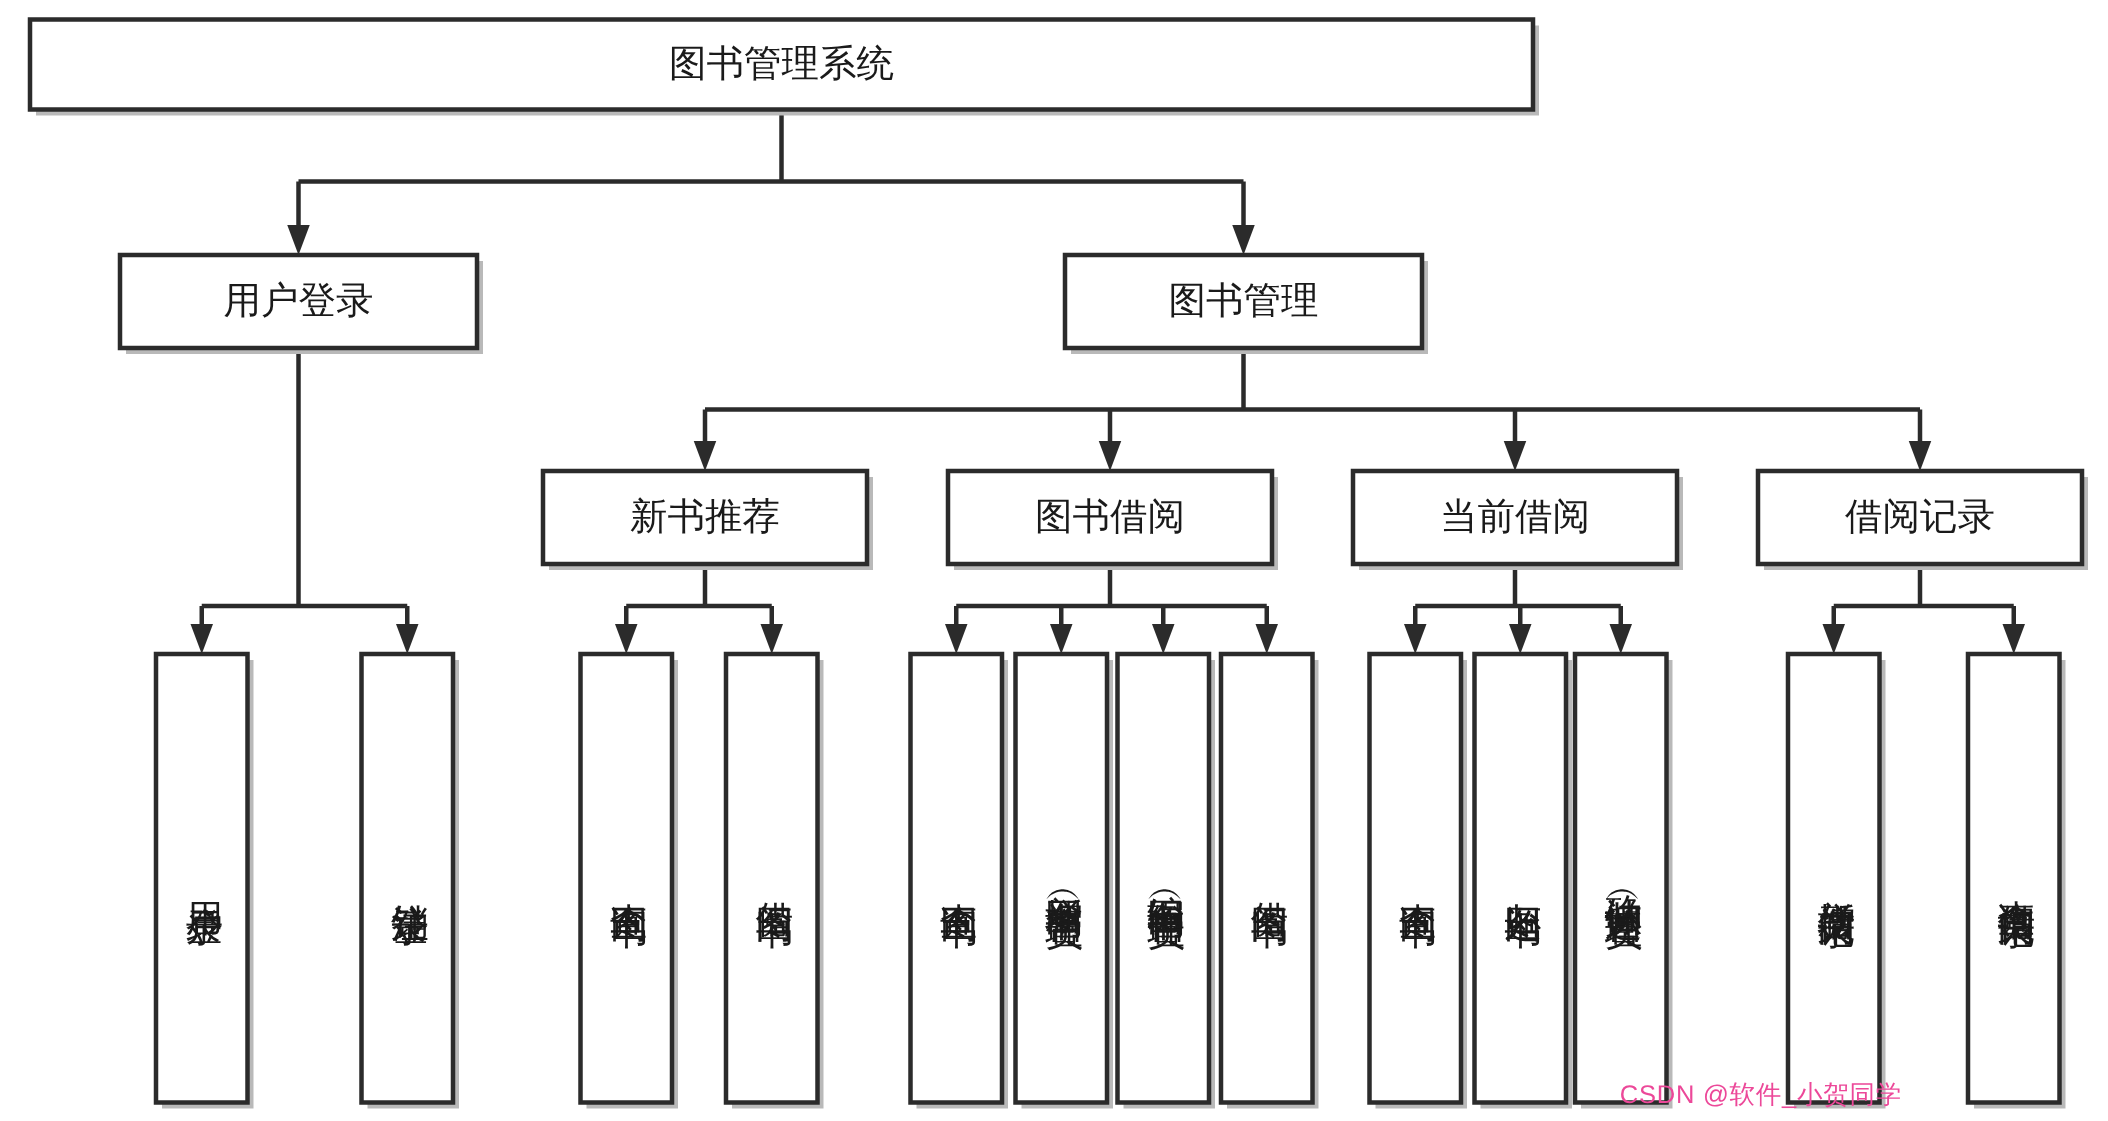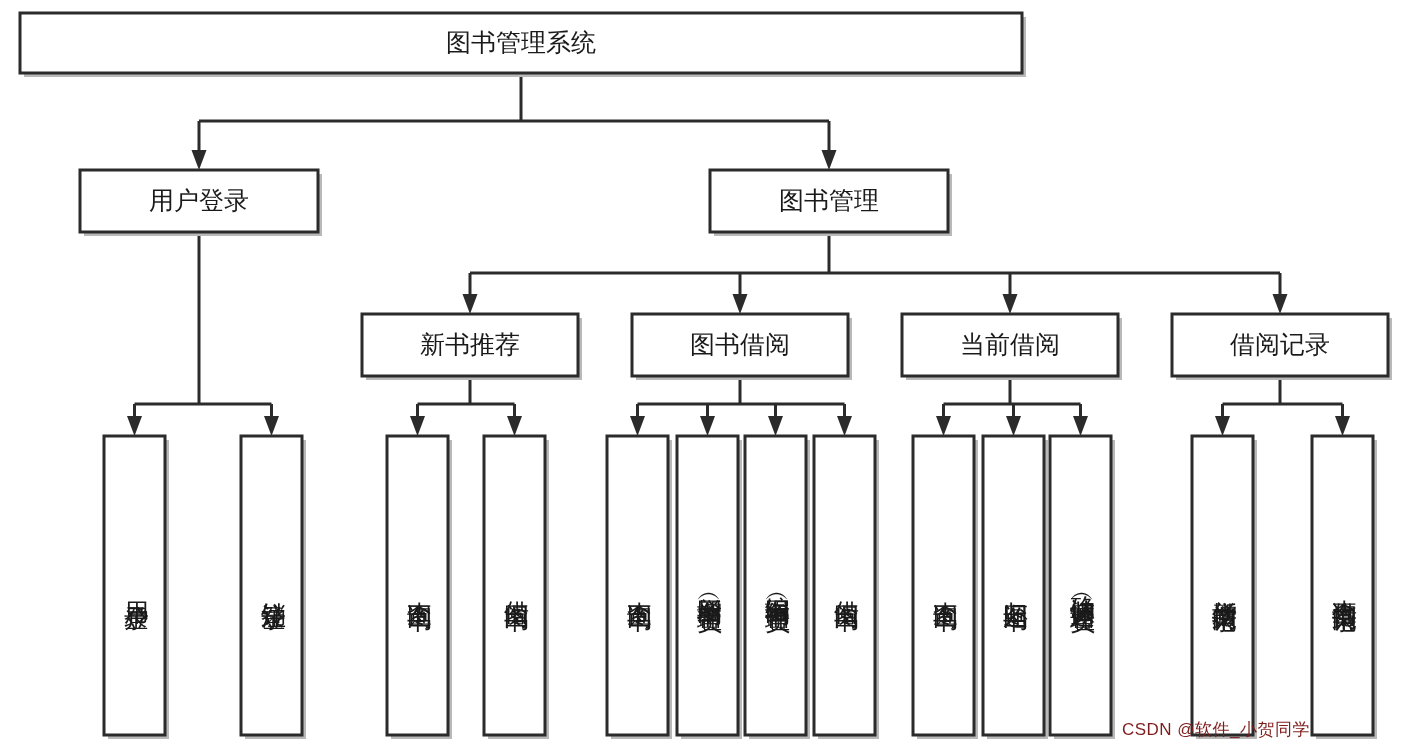--- a/index.html
+++ b/index.html
@@ -11,21 +11,20 @@
     width: 1405px;
     height: 747px;
     font-family: "Liberation Sans", "DejaVu Sans", sans-serif;
     overflow: hidden;
     position: relative;
   }
   #diagram-root {
     position: relative;
     width: 1278px;
     height: 747px;
-    padding-left: 42px;
   }
   svg#tree-svg {
     position: absolute;
     left: 0;
     top: 0;
     width: 1405px;
     height: 747px;
     display: block;
   }
   .node-box {
@@ -64,21 +63,21 @@
     writing-mode: vertical-rl;
     white-space: pre;
     letter-spacing: 2px;
   }
   .watermark {
     position: absolute;
     right: 10px;
     bottom: 6px;
     font-family: "Liberation Sans", "DejaVu Sans", sans-serif;
     font-size: 17px;
-    color: #7f1d1d;
+    color: #ec4899;
     letter-spacing: 0.5px;
     user-select: none;
     pointer-events: none;
   }
 </style>
 </head>
 <body>
 
 <div id="diagram-root">
   <svg id="tree-svg" viewBox="0 0 1405 747" xmlns="http://www.w3.org/2000/svg">

